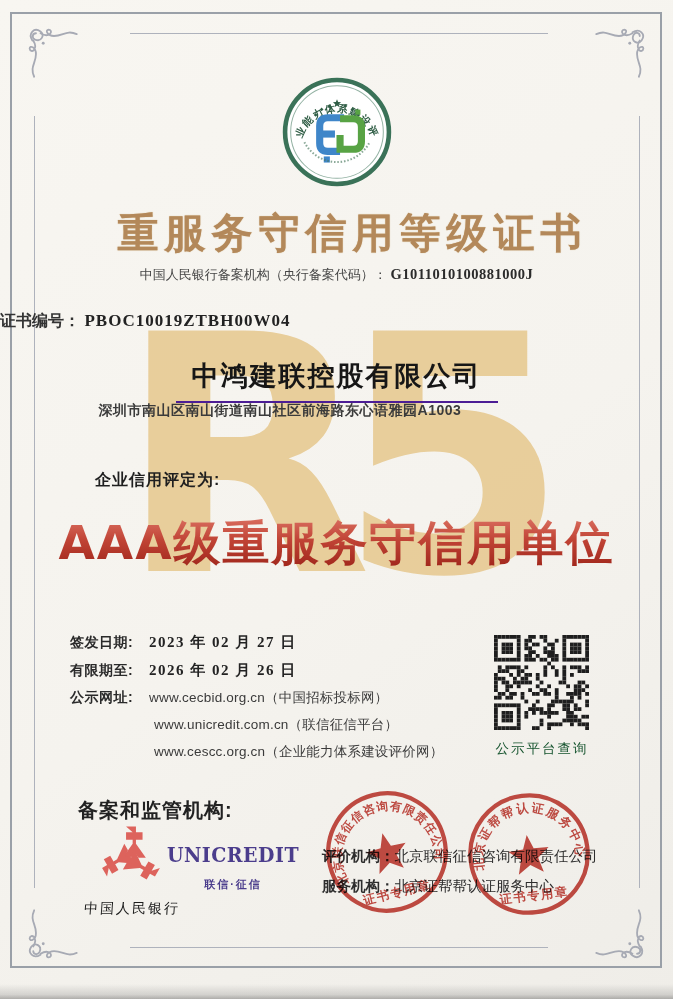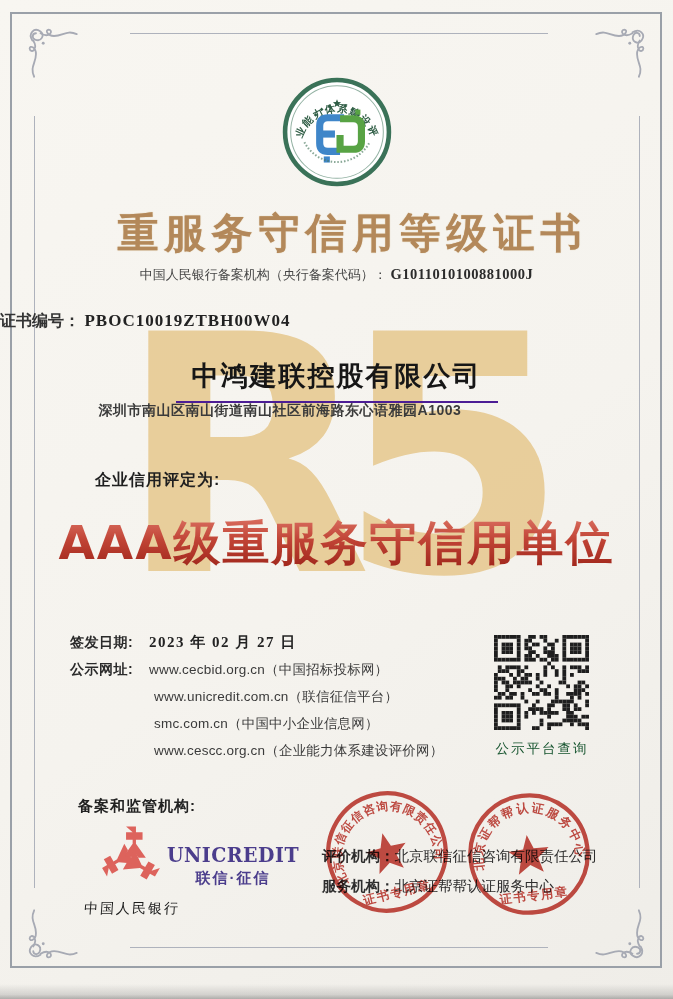--- a/index.html
+++ b/index.html
@@ -65,27 +65,27 @@
   .details{left:70px;top:633px;font-size:14px;color:#2e2e2e;}
   .details .row{margin-bottom:9px;}
   .details .lbl{font-weight:700;color:#2a2a2a;margin-right:12px;letter-spacing:.5px;text-align:right;}
   .details .date{font-family:"Liberation Serif",serif;font-weight:700;font-size:15px;letter-spacing:1.5px;color:#232323;}
   .details .url{font-size:13.5px;color:#3a3a3a;letter-spacing:.2px;}
   .details .row.cont{margin-left:84px;}
   
   .qr-box{left:494px;top:635px;width:95px;height:95px;}
   .qr-caption{left:476px;top:740px;width:132px;text-align:center;font-size:13.5px;color:#14532d;letter-spacing:2px;}
   
-  .footer-heading{left:78px;top:797px;font-size:15px;font-weight:700;color:#222;letter-spacing:1px;}
+  .footer-heading{left:78px;top:797px;font-size:20px;font-weight:700;color:#222;letter-spacing:1px;}
   .pboc-logo{left:98px;top:820px;width:66px;height:74px;}
   .pboc-name{left:68px;top:900px;width:128px;text-align:center;font-size:14px;color:#1c1c1c;
     font-family:"DejaVu Serif",serif;letter-spacing:2px;transform:skewX(-4deg);}
   .unicredit{left:166px;top:843px;width:134px;text-align:center;color:#4b3d8c;}
   .unicredit .en{font-family:"DejaVu Serif",serif;font-size:19px;font-weight:800;letter-spacing:.5px;transform:scaleY(1.08);display:block;}
-  .unicredit .cn{font-size:15px;font-weight:700;letter-spacing:2px;display:block;margin-top:4px;}
+  .unicredit .cn{font-size:11px;font-weight:700;letter-spacing:2px;display:block;margin-top:12px;}
   .agencies{left:322px;top:841px;font-size:14.5px;color:#2d2d2d;line-height:30px;white-space:nowrap;}
   .agencies .lbl{font-weight:700;}
   .stamp{width:128px;height:128px;opacity:.9;mix-blend-mode:multiply;}
   .stamp-left{left:323px;top:788px;transform:rotate(-14deg);}
   .stamp-right{left:465px;top:790px;transform:rotate(-7deg);}
   svg text{font-family:"Liberation Sans","DejaVu Sans",sans-serif;}
 </style>
 </head>
 <body>
 
@@ -166,25 +166,28 @@
 
 <div class="abs rating-intro">企业信用评定为:</div>
 <div class="abs rating-value">AAA级重服务守信用单位</div>
 
 <div class="abs details">
   <div class="row">
     <span class="lbl">签发日期:</span>
     <span class="date">2023 年 02 月 27 日</span>
   </div>
   <div class="row">
+    <span class="lbl">有限期至:</span>
+    <span class="date">2026 年 02 月 26 日</span>
+  </div>
+  <div class="row">
     <span class="lbl">公示网址:</span>
     <span class="url">www.cecbid.org.cn（中国招标投标网）</span>
   </div>
   <div class="row cont"><span class="url">www.unicredit.com.cn（联信征信平台）</span></div>
-  <div class="row cont"><span class="url">smc.com.cn（中国中小企业信息网）</span></div>
   <div class="row cont"><span class="url">www.cescc.org.cn（企业能力体系建设评价网）</span></div>
 </div>
 
 <svg id="qr-svg" class="abs qr-box" viewBox="0 0 95 95">
   <g id="qr-modules" fill="#1e1e1e">
       <rect x="0" y="0" width="3.8" height="3.8"></rect>
       <rect x="3.8" y="0" width="3.8" height="3.8"></rect>
       <rect x="7.6" y="0" width="3.8" height="3.8"></rect>
       <rect x="11.399999999999999" y="0" width="3.8" height="3.8"></rect>
       <rect x="15.2" y="0" width="3.8" height="3.8"></rect>

